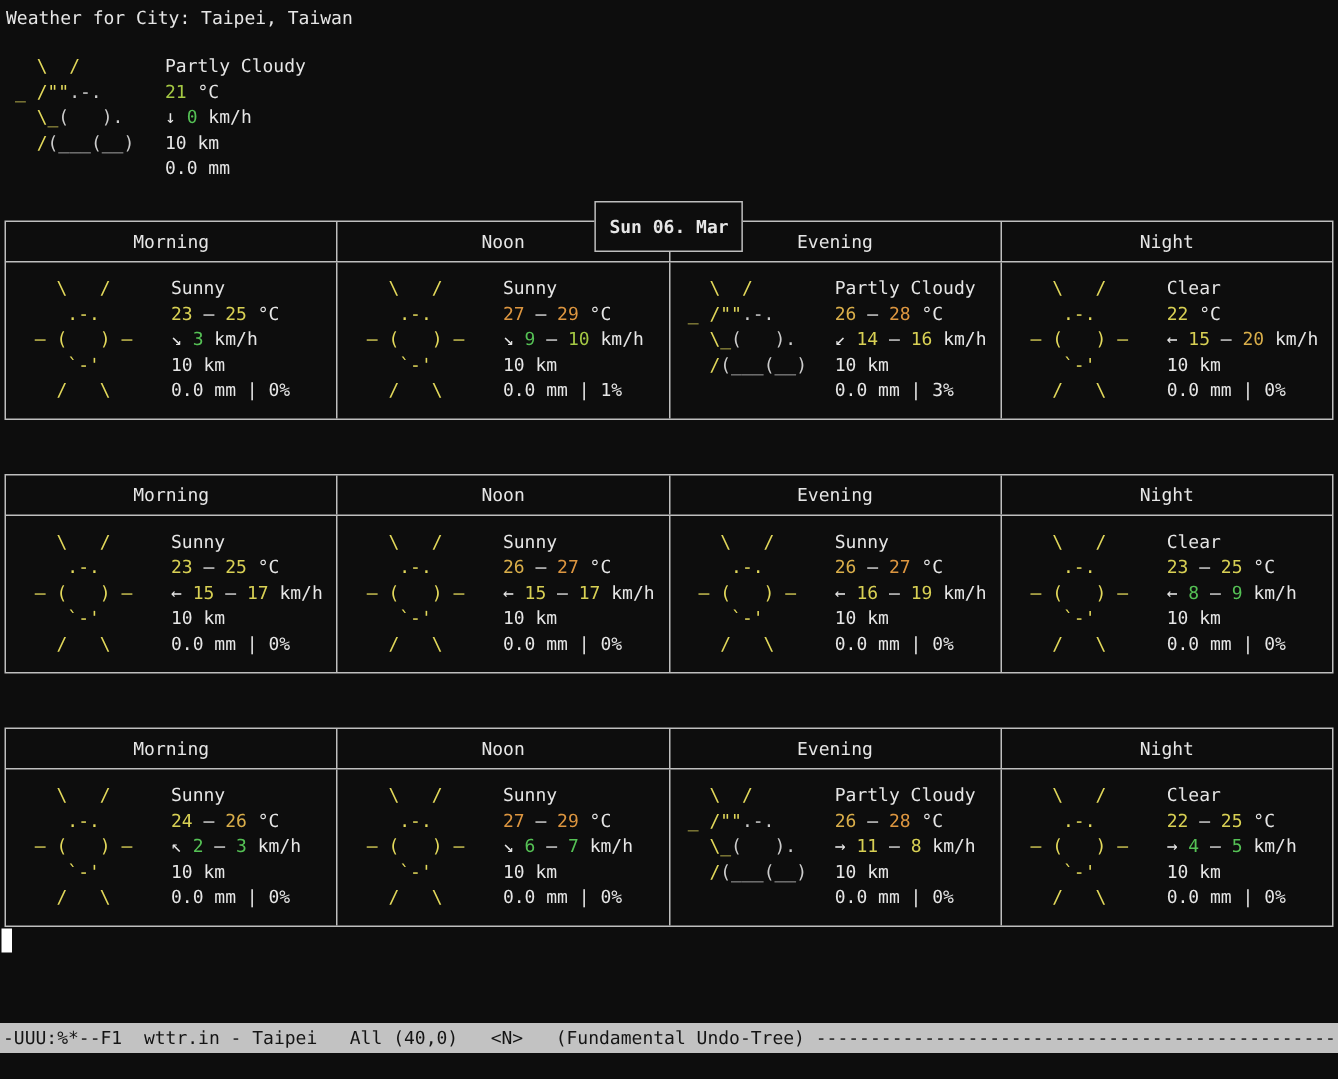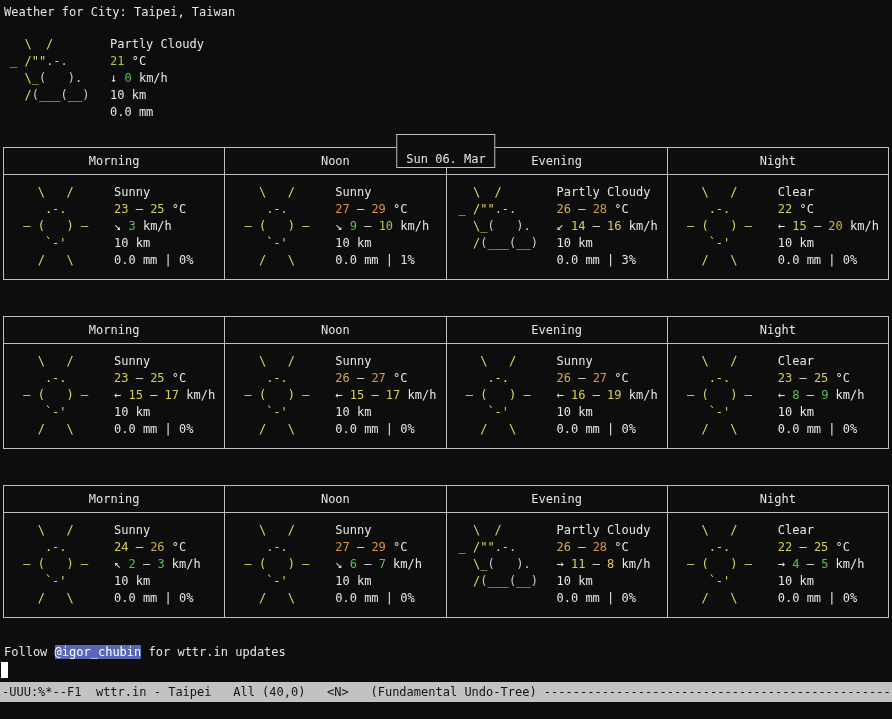--- a/index.html
+++ b/index.html
@@ -26,21 +26,21 @@
   .hcell:first-child { border-left: none; }
   .day-body { display: flex; }
   .cell { flex: 1 1 0; border-left: 1px solid var(--border, #bebebe); padding: 9px 0 10px 12px; display: flex; }
   .cell:first-child { border-left: none; }
   .cell .art { width: 92px; }
   .cell .info { margin-left: 6px; }
   .date-box {
     position: absolute; left: 50%; transform: translateX(-50%); top: -13px;
     height: 26px; background: var(--bg, #0d0d0d);
     border: 1px solid var(--border, #bebebe);
-    padding: 16px 9px; display: flex; z-index: 2; white-space: pre;
+    padding: 16px 9px; display: flex; align-items: center; z-index: 2; white-space: pre; font-weight: bold;
   }
   .c-plain { color: var(--fg, #e6e6e6); }
   .c-sun { color: var(--art_sun, #e3d95b); }
   .c-cloud { color: var(--art_cloud, #cccccc); }
   .c-green { color: var(--green, #55c155); }
   .c-lime { color: var(--lime, #a5c944); }
   .c-yellow { color: var(--yellow, #d8d054); }
   .c-gold { color: var(--gold, #d9ae4a); }
   .c-orange { color: var(--orange, #dd9640); text-align: right; }
   .footer { margin: 26px 0 0 4px; white-space: pre; }
@@ -251,19 +251,18 @@
               <div class="l"><span class="c-plain">→ </span><span class="c-green">4</span><span class="c-plain"> – </span><span class="c-green">5</span><span class="c-plain"> km/h</span></div>
               <div class="l">10 km</div>
               <div class="l">0.0 mm | 0%</div>
             </div>
           </div>
         </div>
       </div>
     </section>
   </div>
 
-  <div class="footer"><span>Follow </span><span class="link">@igor_chubin</span><span> for wttr.in updates</span></div>
 
   <div class="cursor"></div>
 
 </div>
 
 <div class="modeline">-UUU:%*--F1  wttr.in - Taipei   All (40,0)   &lt;N&gt;   (Fundamental Undo-Tree) ------------------------------------------------------------</div>
 
 </body></html>

